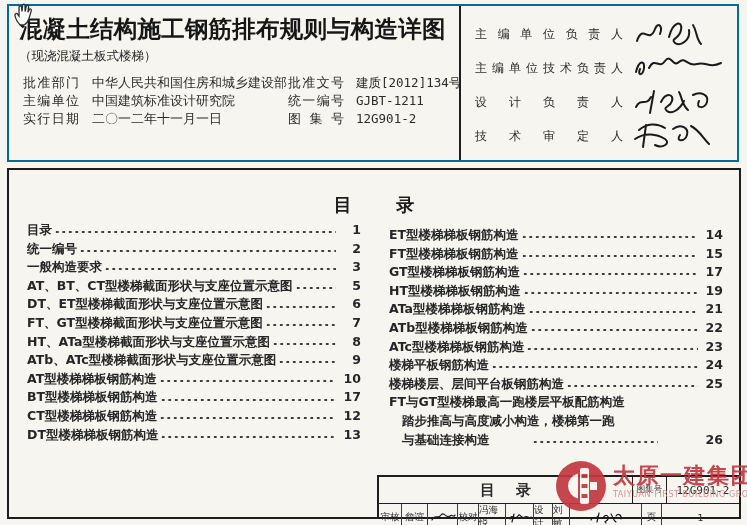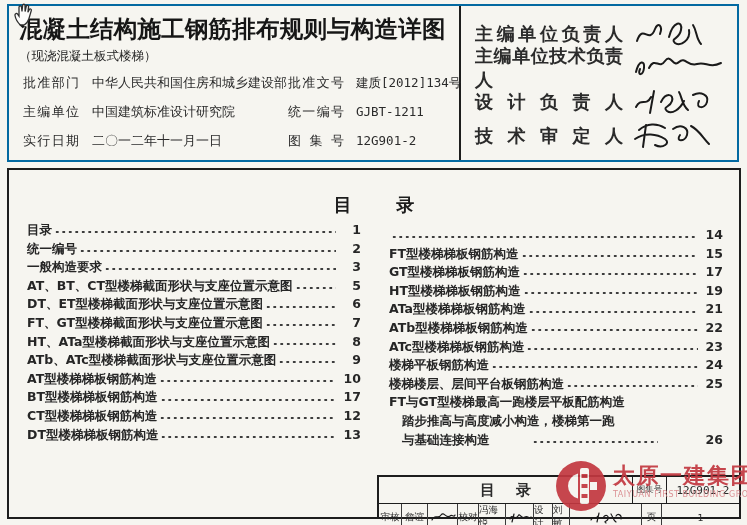--- a/index.html
+++ b/index.html
@@ -14,31 +14,31 @@
   
   .top-row{
     position:absolute;left:7px;top:4px;width:732px;height:158px;
     display:flex;border:2px solid #0369a1;box-sizing:border-box;
   }
   .title-box{width:452px;border-right:2px solid #1d1d1d;box-sizing:border-box;
     padding:7px 6px 0 10px;}
   .main-title{font-size:23.5px;font-weight:bold;white-space:nowrap;color:#161616;
     letter-spacing:0.2px;}
   .subtitle{text-align:left;font-size:12.5px;margin-top:3px;color:#222;}
-  .meta{margin-top:9px;display:flex;flex-direction:column;gap:11px;}
+  .meta{margin-top:9px;display:flex;flex-direction:column;}
   .meta-row{display:flex;align-items:baseline;font-size:13px;white-space:nowrap;}
   .meta-label{width:56px;text-align:justify;text-align-last:justify;margin-left:4px;flex-shrink:0;}
   .meta-value{width:196px;margin-left:13px;flex-shrink:0;}
   .meta-label2{width:56px;text-align:justify;text-align-last:justify;flex-shrink:0;}
   .meta-value2{flex:1;margin-left:12px;font-family:"DejaVu Sans Mono","Liberation Mono",monospace;font-size:12.5px;}
 
   .sig-box{flex:1;padding:13px 0 9px 14px;display:flex;flex-direction:column;
     justify-content:space-between;overflow:visible;}
   .sig-row{display:flex;align-items:center;height:30px;overflow:visible;}
-  .sig-label{width:148px;font-size:18px;text-align:justify;text-align-last:justify;flex-shrink:0;font-weight:bold;}
+  .sig-label{width:148px;font-size:12px;text-align:justify;text-align-last:justify;flex-shrink:0;}
   .sig-scribble{margin-left:10px;flex-shrink:0;}
   .ink{stroke:#1a1a1a;stroke-width:2;fill:none;stroke-linecap:round;stroke-linejoin:round;}
 
   
   .toc-box{
     position:absolute;left:7px;top:168px;width:734px;height:351px;
     border:2px solid #1d1d1d;box-sizing:border-box;
   }
   .toc-heading{position:absolute;left:0;right:0;top:23px;text-align:center;
     font-size:18px;font-weight:bold;word-spacing:38px;color:#1c1c1c;}
@@ -209,20 +209,21 @@
     <span class="toc-page">12</span>
   </div>
           <div class="toc-entry">
     <span class="toc-label">DT型楼梯梯板钢筋构造</span>
     <span class="toc-leader"></span>
     <span class="toc-page">13</span>
   </div>
         </div>
       <div class="toc-col right">
           <div class="toc-entry">
+    <span class="toc-label">ET型楼梯梯板钢筋构造</span>
     <span class="toc-leader"></span>
     <span class="toc-page">14</span>
   </div>
           <div class="toc-entry">
     <span class="toc-label">FT型楼梯梯板钢筋构造</span>
     <span class="toc-leader"></span>
     <span class="toc-page">15</span>
   </div>
           <div class="toc-entry">
     <span class="toc-label">GT型楼梯梯板钢筋构造</span>

